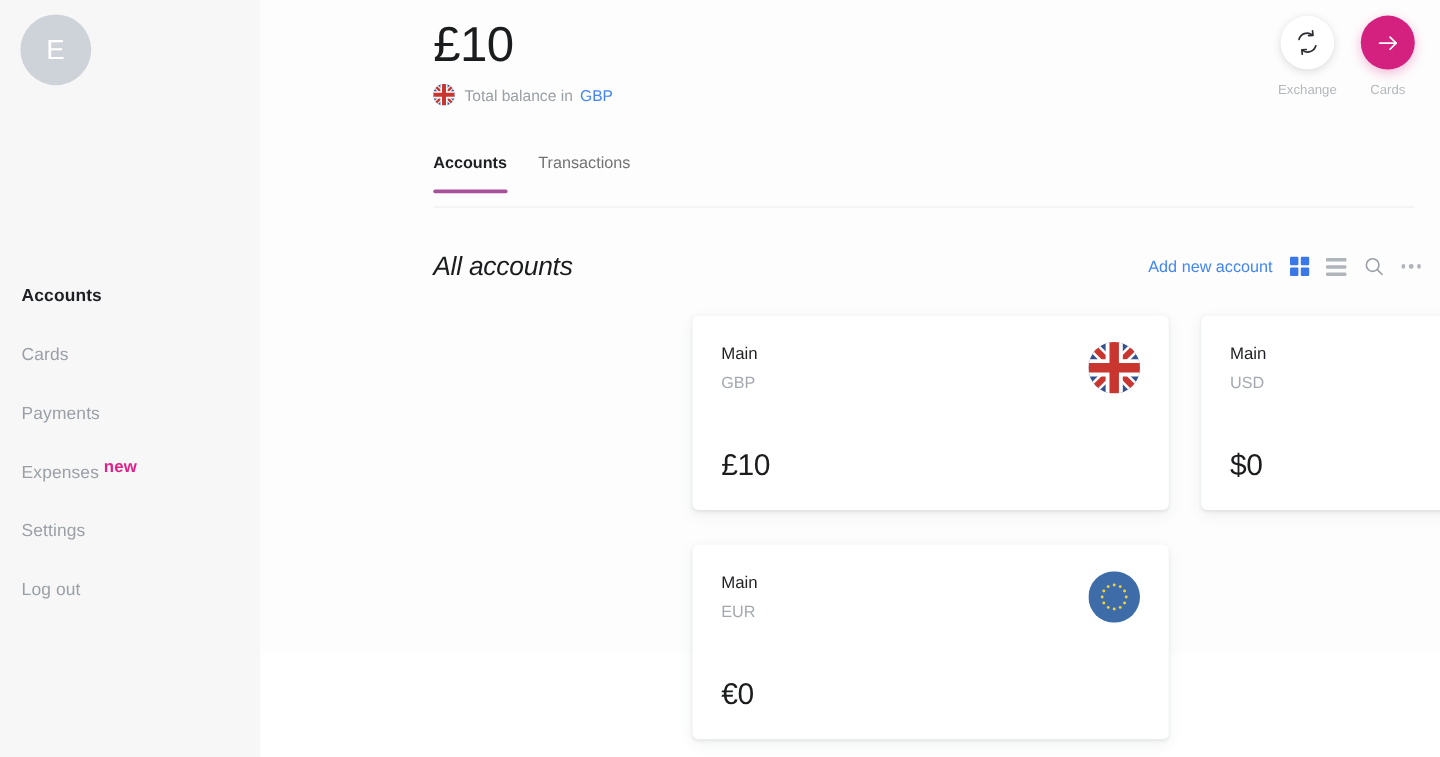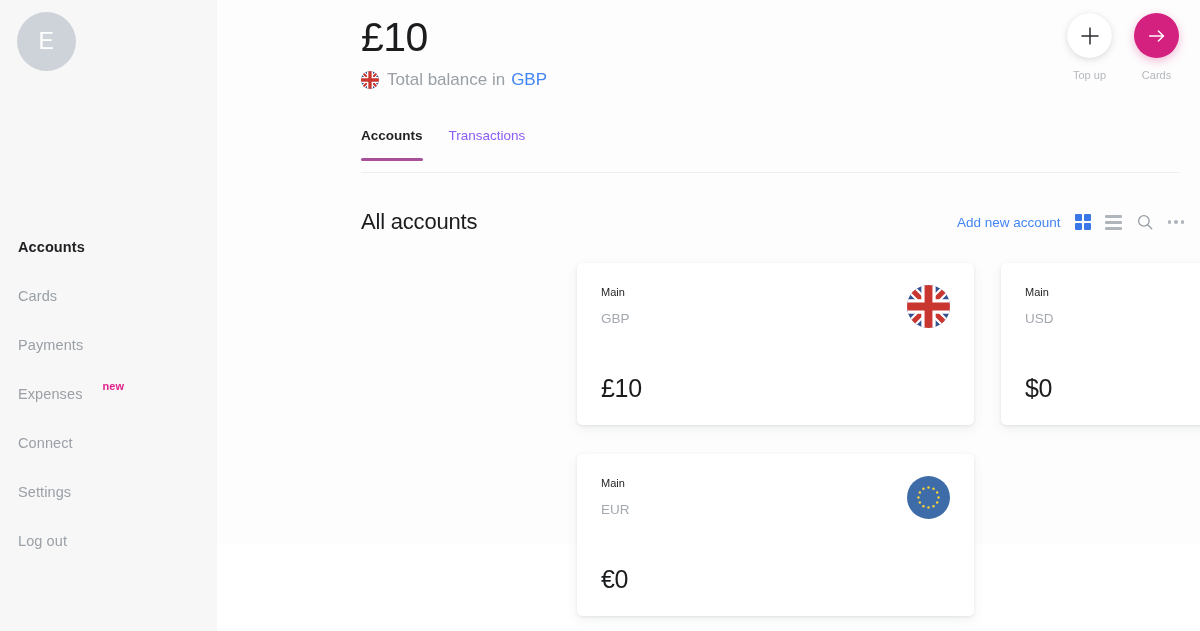--- a/index.html
+++ b/index.html
@@ -67,24 +67,24 @@
     cursor: pointer;
     white-space: nowrap;
   }
 
   .nav-item.active {
     color: #1f2023;
     font-weight: bold;
   }
 
   .nav-badge {
-    font-size: 11px;
+    font-size: 14px;
     font-weight: bold;
     color: #e0218a;
-    margin-left: 20px;
+    margin-left: 4px;
     align-self: flex-start;
     margin-top: 11px;
     letter-spacing: 0.1px;
     text-align: right;
   }
 
   
   .main {
     flex: 1;
     height: 544px;
@@ -109,21 +109,21 @@
     letter-spacing: -0.5px;
     line-height: 46px;
   }
 
   .balance-sub {
     position: absolute;
     left: 144px;
     top: 70px;
     display: flex;
     align-items: center;
-    font-size: 17px;
+    font-size: 13px;
     color: #9aa0a6;
   }
 
   .balance-sub .flag-sm {
     width: 18px;
     height: 18px;
     margin-right: 8px;
   }
 
   .balance-sub .ccy-link {
@@ -181,21 +181,21 @@
     right: 21px;
     height: 45px;
     border-bottom: 1px solid #eceef0;
     display: flex;
     align-items: flex-start;
     gap: 26px;
   }
 
   .tab {
     font-size: 13.5px;
-    color: #8b5cf6;
+    color: #737373;
     padding-bottom: 17px;
     cursor: pointer;
     position: relative;
   }
 
   .tab.active {
     color: #1f2023;
     font-weight: bold;
   }
 
@@ -217,20 +217,21 @@
     height: 36px;
     display: flex;
     align-items: center;
   }
 
   .section-title {
     font-size: 22px;
     font-weight: 400;
     color: #1b1c1e;
     letter-spacing: -0.2px;
+    font-style: italic;
   }
 
   .section-tools {
     margin-left: auto;
     display: flex;
     align-items: center;
     gap: 14px;
   }
 
   .add-link {
@@ -296,21 +297,21 @@
     border-radius: 5px;
     box-shadow: 0 1px 3px rgba(60,64,67,0.10), 0 4px 12px rgba(60,64,67,0.07);
     position: relative;
     cursor: pointer;
   }
 
   .card-name {
     position: absolute;
     left: 24px;
     top: 23px;
-    font-size: 11px;
+    font-size: 14px;
     color: #1f2023;
   }
 
   .card-ccy {
     position: absolute;
     left: 24px;
     top: 48px;
     font-size: 13.5px;
     color: #a4a9b0;
   }
@@ -351,23 +352,20 @@
       </div>
       <div class="nav-item">
         <span>Cards</span>
       </div>
       <div class="nav-item">
         <span>Payments</span>
       </div>
       <div class="nav-item">
         <span>Expenses</span>
         <span class="nav-badge">new</span>
-      </div>
-      <div class="nav-item">
-        <span>Connect</span>
       </div>
       <div class="nav-item">
         <span>Settings</span>
       </div>
       <div class="nav-item">
         <span>Log out</span>
       </div>
     </nav>
   </aside>
 
@@ -393,31 +391,34 @@
               <path d="M30,0 V60 M0,30 H60" stroke="#c8362f" stroke-width="11"></path>
             </g>
           </svg>
         </span>
         <span>Total balance in</span>
         <span class="ccy-link">GBP</span>
       </div>
 
       <div class="actions">
 
+
         <div class="action">
           <div class="action-circle">
             <span>
-              <svg width="20" height="20" viewBox="0 0 20 20">
-                <path d="M10 2.2 V17.8 M2.2 10 H17.8" stroke="#2c2d31" stroke-width="1.5" stroke-linecap="square"></path>
+              <svg width="21" height="21" viewBox="0 0 24 24" fill="none" stroke="#2c2d31" stroke-width="1.6" stroke-linecap="round" stroke-linejoin="round">
+                <path d="M4 9 A8 8 0 0 1 16.5 4.6"></path>
+                <polyline points="16.9,0.9 17.3,5.1 13.1,5.4"></polyline>
+                <path d="M20 15 A8 8 0 0 1 7.5 19.4"></path>
+                <polyline points="7.1,23.1 6.7,18.9 10.9,18.6"></polyline>
               </svg>
             </span>
           </div>
-          <div class="action-label">Top up</div>
+          <div class="action-label">Exchange</div>
         </div>
-
 
         <div class="action">
           <div class="action-circle send">
             <span>
               <svg width="22" height="22" viewBox="0 0 24 24" fill="none" stroke="#ffffff" stroke-width="1.6" stroke-linecap="round" stroke-linejoin="round">
                 <line x1="4" y1="12" x2="19" y2="12"></line>
                 <polyline points="13.5,6.5 19,12 13.5,17.5"></polyline>
               </svg>
             </span>
           </div>

